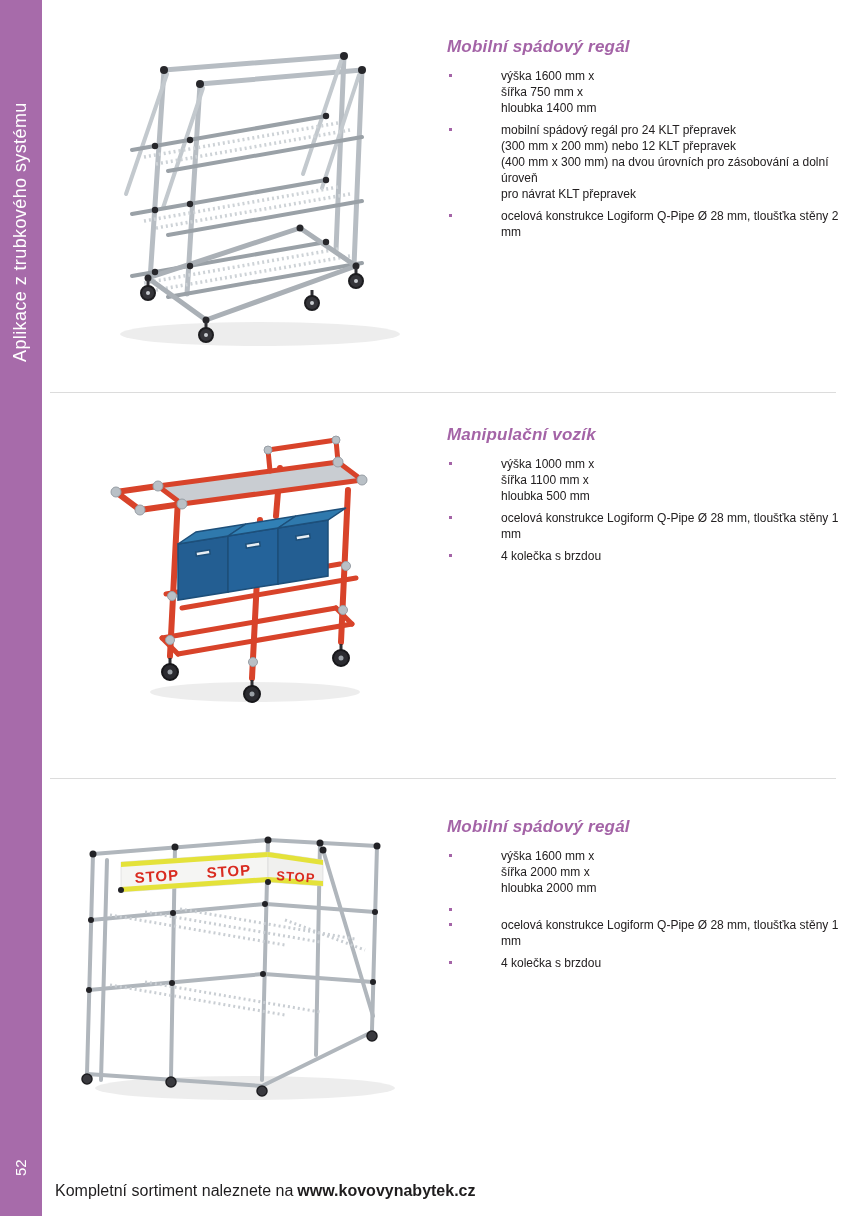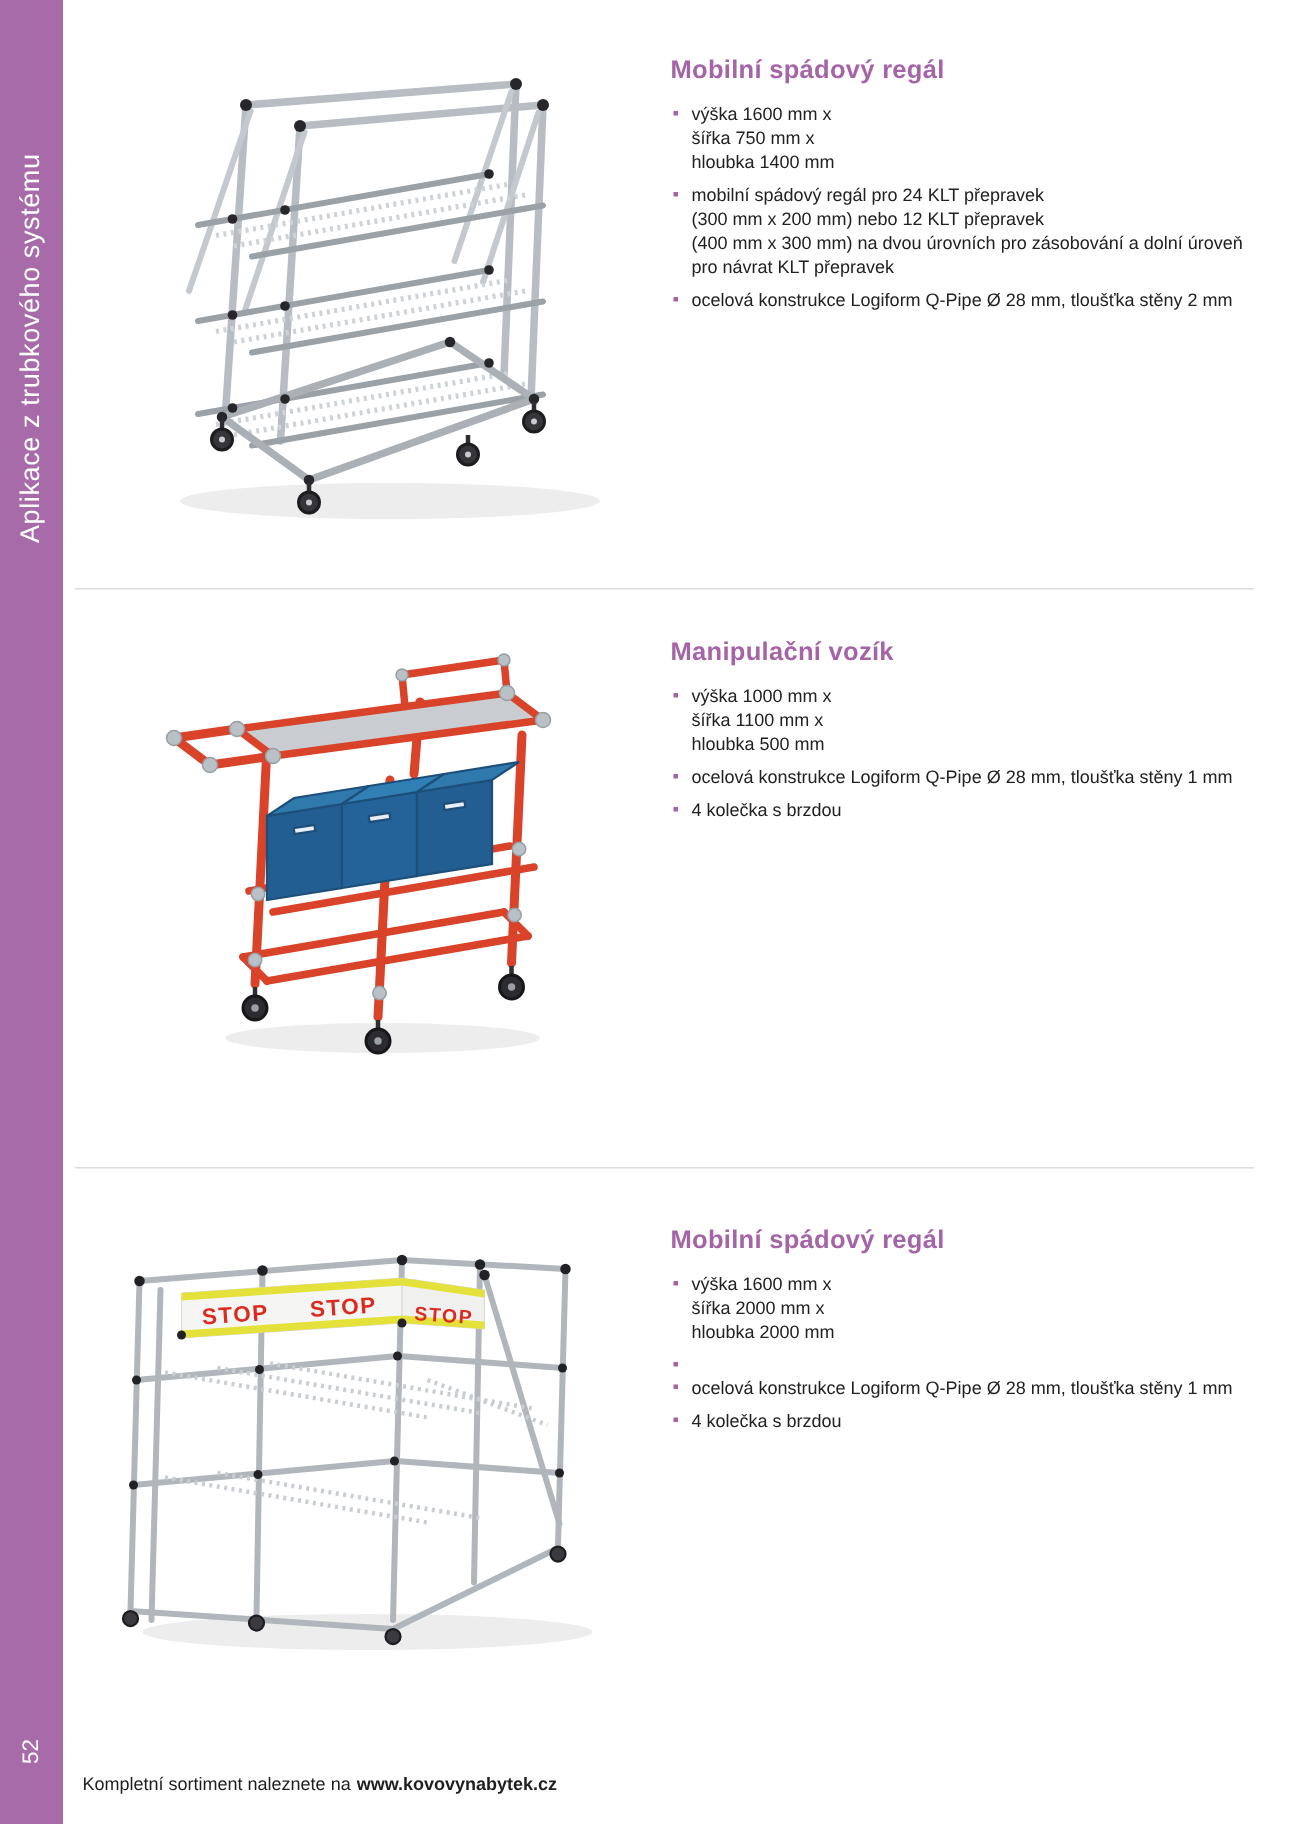--- a/index.html
+++ b/index.html
@@ -10,31 +10,31 @@
   .sidebar-label { position:absolute; left:10px; top:362px; transform-origin:0 0;
     transform:rotate(-90deg); color:#ffffff; font-size:18px; letter-spacing:.4px; white-space:nowrap; }
   .page-number { position:absolute; left:12px; top:1176px; transform-origin:0 0;
     transform:rotate(-90deg); color:#ffffff; font-size:15px; }
 
   .separator { position:absolute; left:50px; width:786px; height:1px; background:#dcdcdc; }
   .sep1 { top:392px; } .sep2 { top:778px; }
 
   .text-col { position:absolute; left:447px; width:392px; }
   .tc1 { top:37px; } .tc2 { top:425px; } .tc3 { top:817px; }
-  .section-title { color:#a464a7; font-size:17px; font-weight:bold; margin-bottom:11px; letter-spacing:.2px; }
+  .section-title { color:#a464a7; font-size:17px; font-weight:bold; margin-bottom:11px; letter-spacing:.2px;font-style:italic; }
   .bullet { display:flex; margin-bottom:6px; }
   .marker { flex:0 0 3px; width:3px; height:3px; background:#a464a7; margin:6px 9px 0 2px; }
-  .btext { font-size:12px; line-height:16px; color:#232021; white-space:pre-line; }
+  .btext { font-size:12px; line-height:16px; color:#232021; white-space:pre-line;margin-left:40px; }
 
   .img-wrap { position:absolute; }
   .iw1 { left:60px; top:22px; }
   .iw2 { left:100px; top:432px; }
   .iw3 { left:55px; top:820px; }
 
-  .footer { position:absolute; left:55px; top:1182px; font-size:12px; color:#1f1d1e; }
+  .footer { position:absolute; left:55px; top:1182px; font-size:16px; color:#1f1d1e; }
   .footer .flink { font-weight:bold; margin-left:4px; color:#1f1d1e; }
   .stop-text { font-weight:bold; letter-spacing:1px; }
 </style>
 </head>
 <body>
 
 <div class="sidebar">
   <div class="sidebar-label">Aplikace z trubkového systému</div>
   <div class="page-number">52</div>
 </div>

